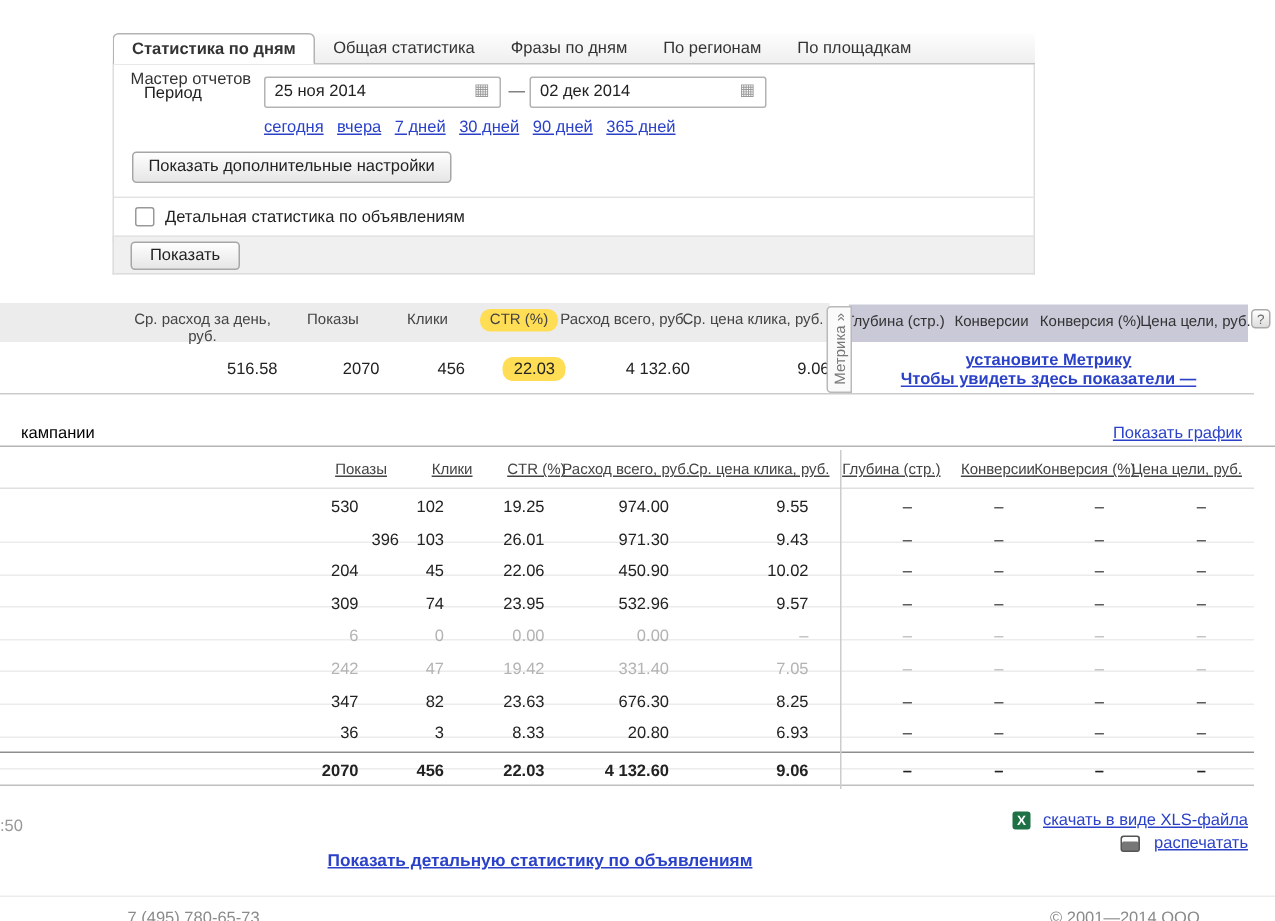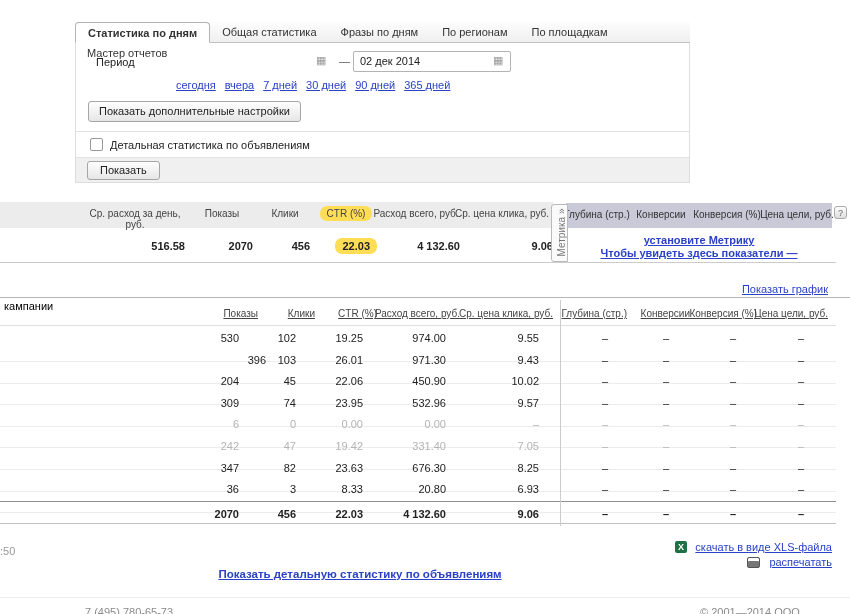--- a/index.html
+++ b/index.html
@@ -28,32 +28,32 @@
   #chk-row{position:absolute;left:14px;top:95px;display:flex;align-items:center;gap:7px;}
   #chk{width:13px;height:13px;border:1px solid #999;border-radius:2px;background:#fff;cursor:pointer;}
   #panel-foot{position:absolute;left:75px;top:157px;width:615px;height:26px;background:#f0f0f0;border:1px solid #ddd;border-top:1px solid #e2e2e2;}
   #btn-show{position:absolute;left:11px;top:3px;padding:2px 12px 3px;}
 
   
   .abs{position:absolute;}
   #sum-header{position:absolute;left:0;top:202px;width:553px;height:26px;background:var(--sumhdr-bg);}
   .sum-h{position:absolute;top:208px;font-size:10px;color:#444;text-align:center;width:110px;transform:translateX(-50%);}
   .sum-h .pill, .val-hl{background:var(--hl);border-radius:7px;padding:2px 7px;}
-  .sum-v{position:absolute;top:240px;text-align:center;font-weight:bold;font-size:11px;}
+  .sum-v{position:absolute;top:240px;text-align:center;font-weight:normal;font-size:11px;}
   #metrika-hdr{position:absolute;left:566px;top:203px;width:266px;height:25px;background:var(--metrika-bg);}
   .met-h{position:absolute;top:209px;font-size:10px;color:#333;text-align:center;width:80px;transform:translateX(-50%);}
   #metrika-tab{position:absolute;left:551px;top:204px;width:17px;height:58px;border:1px solid #b9b9b9;background:#fafafa;border-radius:3px 0 0 3px;}
   #metrika-tab span{position:absolute;left:-19px;top:22px;width:56px;transform:rotate(-90deg);font-size:10px;color:#777;text-align:center;display:block;}
   #help-icon{position:absolute;left:834px;top:206px;width:13px;height:13px;border:1px solid #aaa;border-radius:3px;background:linear-gradient(#fff,#ddd);color:#666;font-size:9px;text-align:center;line-height:12px;cursor:pointer;}
   #metrika-note{position:absolute;left:566px;top:234px;width:266px;text-align:center;line-height:13px;cursor:pointer;}
   #metrika-note div{color:var(--link);font-weight:bold;text-decoration:underline;}
   #sum-bottom{position:absolute;left:0;top:262px;width:836px;border-top:1px solid #ccc;}
 
   
-  #camp-label{position:absolute;left:4px;top:283px;color:#000;margin-top:17px;}
+  #camp-label{position:absolute;left:14px;top:283px;color:#000;}
   #show-chart{position:absolute;top:283px;right:22px;color:var(--link);text-decoration:underline;cursor:pointer;}
   #camp-hr{position:absolute;left:0;top:297px;width:850px;border-top:1px solid #b5b5b5;}
   .camp-h{position:absolute;top:308px;font-size:10px;color:#444;text-decoration:underline;text-align:right;cursor:pointer;}
   #camp-hdr-line{position:absolute;left:0;top:325px;width:836px;border-top:1px solid #e0e0e0;}
   .row{position:absolute;left:0;width:836px;height:35px;border-bottom:1px solid #ececec;}
   .cell{position:absolute;top:5px;text-align:right;font-size:11px;}
   .row.muted .cell{color:var(--muted);}
   #total-row{position:absolute;left:0;width:836px;height:23px;border-top:1px solid #8f8f8f;border-bottom:1px solid #c0c0c0;}
   #total-row .cell{font-weight:bold;top:6px;}
   #vdivider{position:absolute;left:560px;top:300px;width:1px;height:226px;background:#ccc;}
@@ -72,20 +72,21 @@
 </style>
 </head>
 <body>
 
 <div id="page">
 
   <div id="panel">
     <div id="tabbar"><span class="tab active">Статистика по дням</span><span class="tab">Общая статистика</span><span class="tab">Фразы по дням</span><span class="tab">По регионам</span><span class="tab">По площадкам</span><span class="tab">Мастер отчетов</span></div>
     <div id="panel-body">
       <div class="lbl-period">Период</div>
+      <div class="date-input" style="left:100px">25 ноя 2014</div>
       <span class="cal-icon" style="left:240px">▦</span>
       <div class="dash-sep">—</div>
       <div class="date-input" style="left:277px">02 дек 2014</div>
       <span class="cal-icon" style="left:417px">▦</span>
       <div id="quick-links"><a>сегодня</a><a>вчера</a><a>7 дней</a><a>30 дней</a><a>90 дней</a><a>365 дней</a></div>
       <div id="btn-extra" class="btn">Показать дополнительные настройки</div>
       <div class="sep-line"></div>
       <div id="chk-row">
         <div id="chk"></div>
         <span>Детальная статистика по объявлениям</span>

